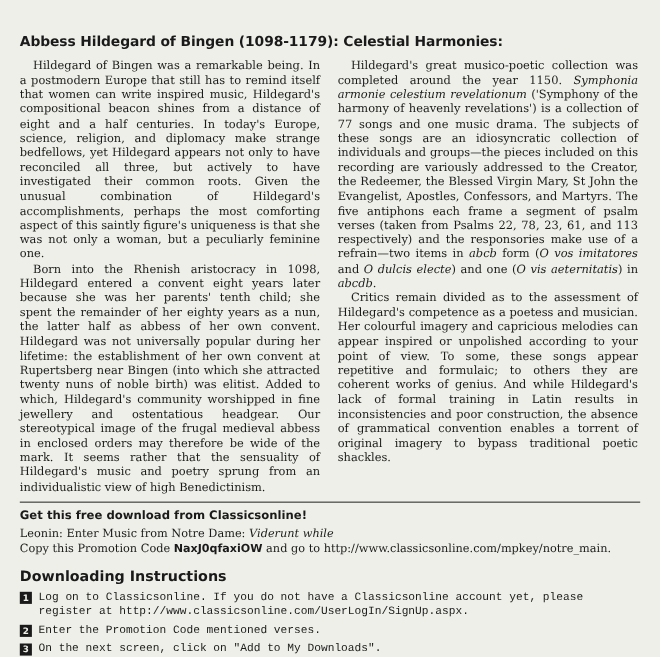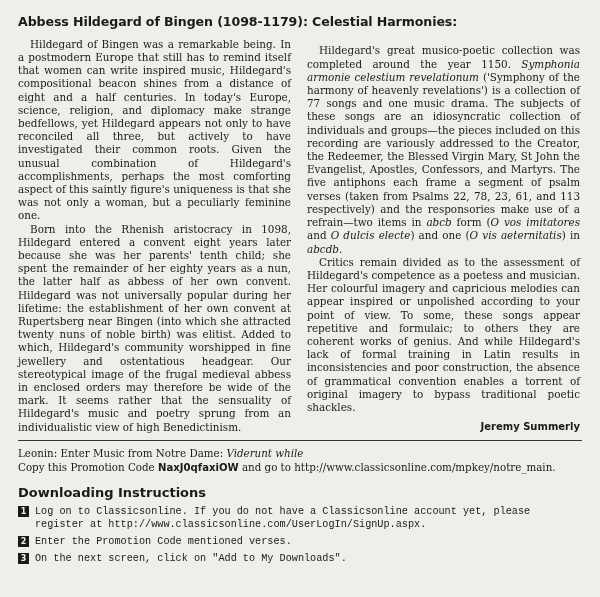--- a/index.html
+++ b/index.html
@@ -23,34 +23,34 @@
   }
   .title-block {
     margin-bottom: 8px;
   }
   .title-line1 {
     font-family: "DejaVu Sans", sans-serif;
     font-weight: bold;
     font-size: 12.6px;
     letter-spacing: -0.1px;
     line-height: 1.25;
+    margin-top: 16px;
   }
   .title-line2 {
     font-family: "DejaVu Sans", sans-serif;
     font-weight: bold;
     font-size: 11.6px;
     line-height: 1.35;
     margin-top: 2px;
   }
   .title-line2 i { font-style: italic; }
   .columns {
     display: flex;
     gap: 16px;
     margin-top: 6px;
-    align-items: flex-end;
   }
   .col {
     width: 273px;
     font-size: 10.4px;
     line-height: 1.27;
     text-align: justify;
     font-family: "DejaVu Serif", serif;
   }
   .col p {
     margin: 0 0 0 0;
@@ -126,27 +126,27 @@
   </div>
 
   <div class="columns">
     <div class="col">
       <p>Hildegard of Bingen was a remarkable being. In a postmodern Europe that still has to remind itself that women can write inspired music, Hildegard's compositional beacon shines from a distance of eight and a half centuries. In today's Europe, science, religion, and diplomacy make strange bedfellows, yet Hildegard appears not only to have reconciled all three, but actively to have investigated their common roots. Given the unusual combination of Hildegard's accomplishments, perhaps the most comforting aspect of this saintly figure's uniqueness is that she was not only a woman, but a peculiarly feminine one.</p>
       <p>Born into the Rhenish aristocracy in 1098, Hildegard entered a convent eight years later because she was her parents' tenth child; she spent the remainder of her eighty years as a nun, the latter half as abbess of her own convent. Hildegard was not universally popular during her lifetime: the establishment of her own convent at Rupertsberg near Bingen (into which she attracted twenty nuns of noble birth) was elitist. Added to which, Hildegard's community worshipped in fine jewellery and ostentatious headgear. Our stereotypical image of the frugal medieval abbess in enclosed orders may therefore be wide of the mark. It seems rather that the sensuality of Hildegard's music and poetry sprung from an individualistic view of high Benedictinism.</p>
     </div>
     <div class="col">
       <p><span>Hildegard's great musico-poetic collection was completed around the year 1150. </span><i class="it">Symphonia armonie celestium revelationum</i><span> ('Symphony of the harmony of heavenly revelations') is a collection of 77 songs and one music drama. The subjects of these songs are an idiosyncratic collection of individuals and groups—the pieces included on this recording are variously addressed to the Creator, the Redeemer, the Blessed Virgin Mary, St John the Evangelist, Apostles, Confessors, and Martyrs. The five antiphons each frame a segment of psalm verses (taken from Psalms 22, 78, 23, 61, and 113 respectively) and the responsories make use of a refrain—two items in </span><i class="it">abcb</i><span> form (</span><i class="it">O vos imitatores</i><span> and </span><i class="it">O dulcis electe</i><span>) and one (</span><i class="it">O vis aeternitatis</i><span>) in </span><i class="it">abcdb</i><span>.</span></p>
       <p>Critics remain divided as to the assessment of Hildegard's competence as a poetess and musician. Her colourful imagery and capricious melodies can appear inspired or unpolished according to your point of view. To some, these songs appear repetitive and formulaic; to others they are coherent works of genius. And while Hildegard's lack of formal training in Latin results in inconsistencies and poor construction, the absence of grammatical convention enables a torrent of original imagery to bypass traditional poetic shackles.</p>
-      <div class="byline">Jeremy Summerly</div>
     </div>
   </div>
 
   <hr class="rule">
 
   <div class="promo">
+    <div class="promo-head">Get this free download from Classicsonline!</div>
     <div class="promo-line"><span>Leonin: Enter Music from Notre Dame: </span><i>Viderunt while</i></div>
     <div class="promo-line"><span>Copy this Promotion Code </span><b>NaxJ0qfaxiOW</b><span> and go to http://www.classicsonline.com/mpkey/notre_main.</span></div>
   </div>
 
   <div class="instr-head">Downloading Instructions</div>
   <div class="steps">
     <div class="step">
       <div class="step-num">1</div>
       <div class="step-text">Log on to Classicsonline. If you do not have a Classicsonline account yet, please register at http://www.classicsonline.com/UserLogIn/SignUp.aspx.</div>
     </div>

